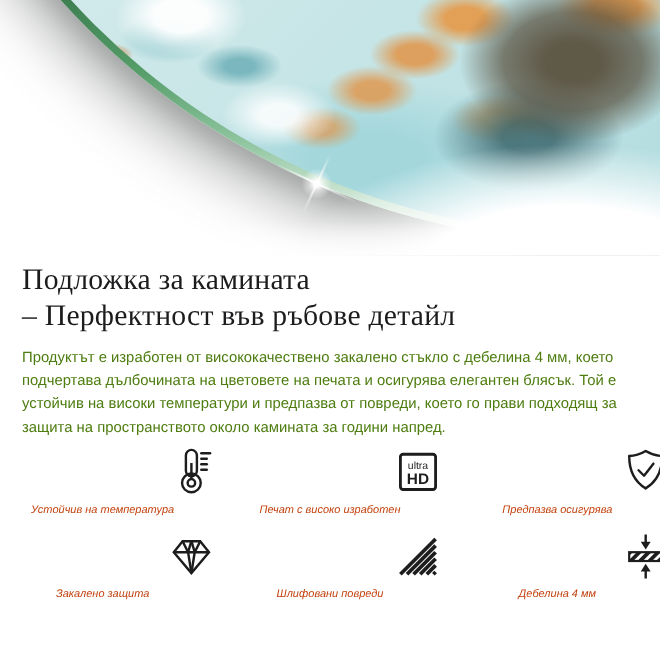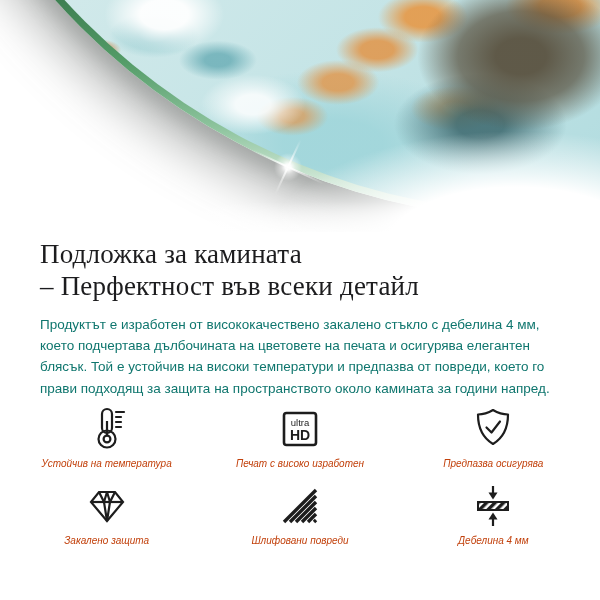--- a/index.html
+++ b/index.html
@@ -42,53 +42,53 @@
       linear-gradient(to bottom, rgba(255,255,255,0) 87%, rgba(255,255,255,.8) 100%);
   }
   .sparkle{position:absolute;left:248px;top:127px;width:80px;height:80px;transform:rotate(25deg);
     background:radial-gradient(circle at 50% 50%, rgba(255,255,255,.95) 0 3px, rgba(255,255,255,.5) 7px, rgba(255,255,255,0) 14px);}
   .sparkle::before,.sparkle::after{content:"";position:absolute;}
   .sparkle::before{left:0;top:39px;width:80px;height:2px;
     background:linear-gradient(90deg,rgba(255,255,255,0),rgba(255,255,255,.95) 50%,rgba(255,255,255,0));}
   .sparkle::after{left:39px;top:10px;width:2px;height:60px;
     background:linear-gradient(180deg,rgba(255,255,255,0),rgba(255,255,255,.9) 50%,rgba(255,255,255,0));}
   
-  .content{padding:0 40px;}
+  .content{padding:0 20px;}
   .title{
     font-family:"Liberation Serif",serif;font-weight:400;
     font-size:27px;line-height:1.2;color:#1c1c1e;margin:6px 0 0;letter-spacing:.2px;
   }
   .desc{
-    font-size:13.5px;line-height:1.58;color:#0f766e;margin:11px 0 0;max-width:547px;
+    font-size:13.5px;line-height:1.58;color:#4d7c0f;margin:11px 0 0;max-width:547px;
   }
   
   .features{
     margin:6px -30px 0;display:grid;grid-template-columns:repeat(3,1fr);row-gap:13px;
   }
   .feature{text-align:center;}
-  .icon-wrap{height:47px;display:flex;align-items:flex-end;justify-content:center;}
+  .icon-wrap{height:47px;display:flex;align-items:flex-end;justify-content:flex-end;}
   .icon-wrap svg{display:block;}
   .feature-label{display:block;margin-top:6px;font-size:10px;color:#c2410c;font-style:italic;}
   svg .ln{fill:none;stroke:#1d1d1d;stroke-width:2.2;}
   svg .rnd{stroke-linecap:round;stroke-linejoin:round;}
   svg text{fill:#1d1d1d;font-family:"Liberation Sans",sans-serif;}
 </style>
 </head>
 <body>
 
 <div class="hero">
   <div class="disc">
     <div class="disc-art"></div>
   </div>
   <div class="sparkle"></div>
   <div class="hero-fade"></div>
 </div>
 
 <div class="content">
-  <h1 class="title"><span>Подложка за камината</span><br><span>– Перфектност във всеки детайл</span></h1>
+  <h1 class="title"><span>Подложка за камината</span><br><span>– Перфектност във ръбове детайл</span></h1>
 
   <p class="desc">Продуктът е изработен от висококачествено закалено стъкло с дебелина 4 мм, което подчертава дълбочината на цветовете на печата и осигурява елегантен блясък. Той е устойчив на високи температури и предпазва от повреди, което го прави подходящ за защита на пространството около камината за години напред.</p>
 
   <div class="features">
 
     <div class="feature">
       <div class="icon-wrap">
         <svg width="46" height="46" viewBox="0 0 46 46">
           <rect class="ln" x="18" y="3" width="10" height="24" rx="5"></rect>
           <circle class="ln" cx="23" cy="33" r="8.5"></circle>

